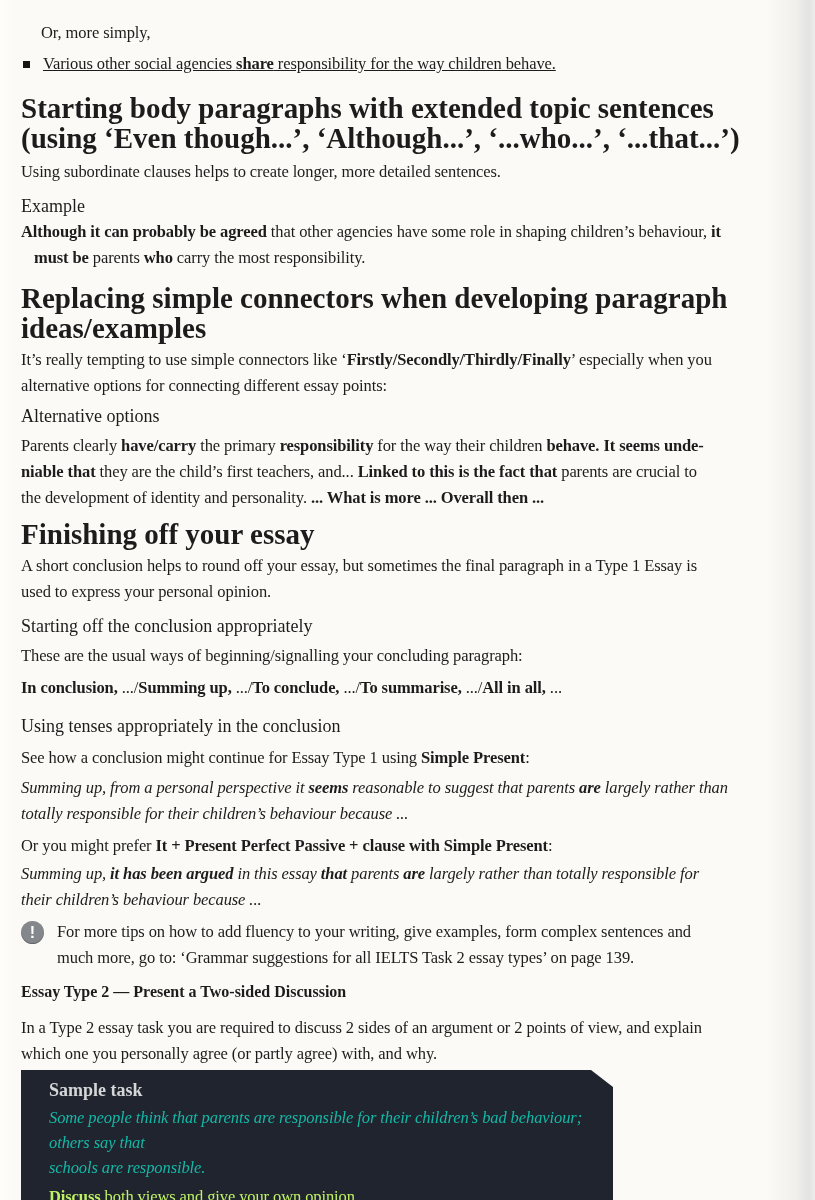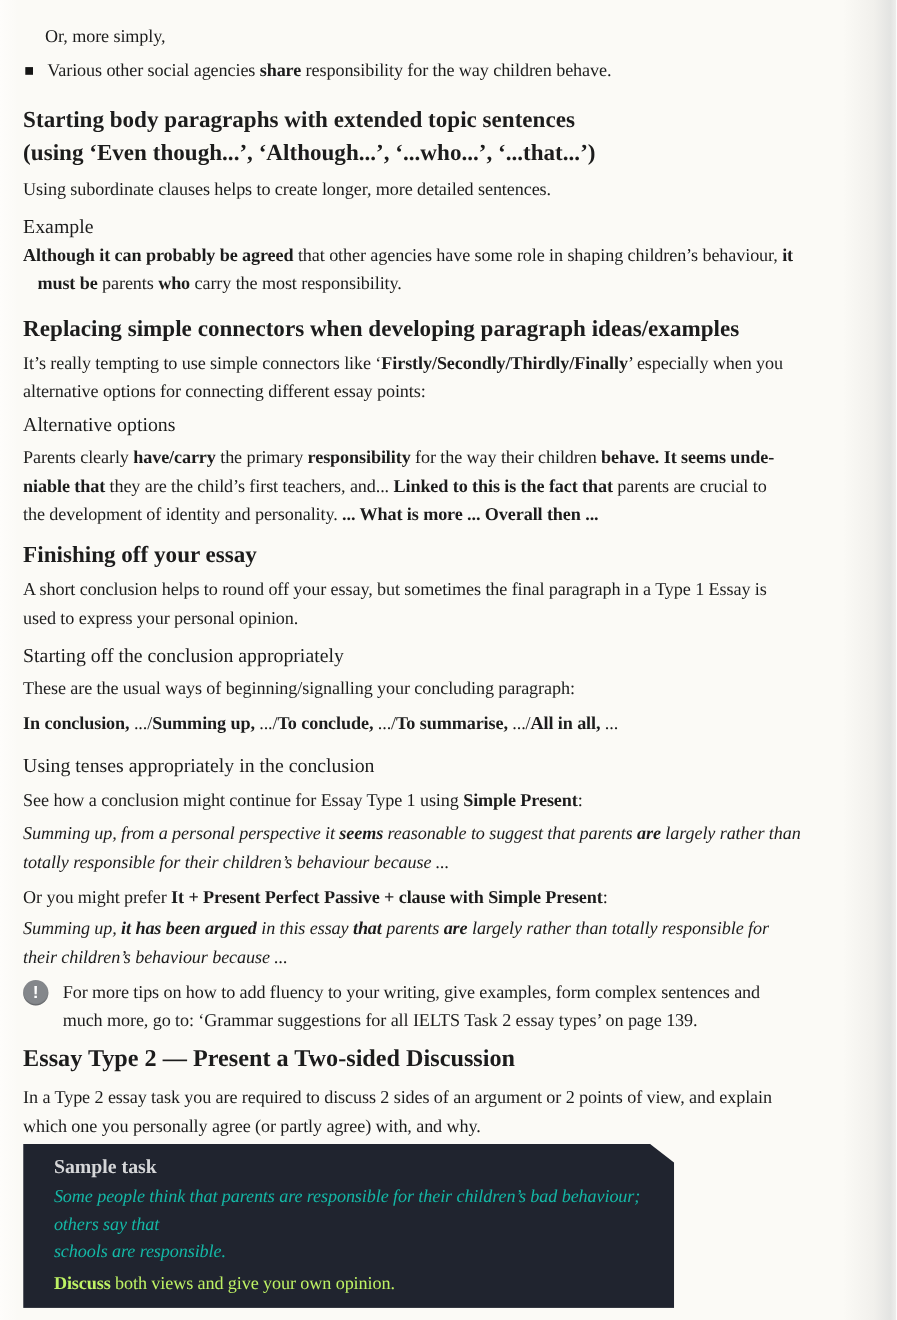--- a/index.html
+++ b/index.html
@@ -15,25 +15,25 @@
     width:815px; height:1200px;
     overflow:hidden;
     padding:20px 12px 0 21px;
     font-size:16.5px;
     line-height:26px;
     letter-spacing:-0.1px;
     background:linear-gradient(90deg,#fefdfb 0%,#fbfaf6 2%,#fbfaf6 94%,#f1f0ec 97.5%,#e3e4e2 99.3%,#eeeeec 100%);
   }
   .b { font-weight:700; }
   .italic { font-style:italic; }
-  .h1 { font-size:22px; font-weight:700; line-height:30px; letter-spacing:0; }
-  .h2 { font-size:21px; font-weight:700; line-height:30px; letter-spacing:0; }
+  .h1 { font-size:16px; font-weight:700; line-height:30px; letter-spacing:0; }
+  .h2 { font-size:29px; font-weight:700; line-height:30px; letter-spacing:0; }
   .h3 { font-size:18px;  font-weight:400; letter-spacing:0; }
   .lead { margin-left:20px; }
-  .bullet-row { display:flex; margin-top:5px; }
+  .bullet-row { display:flex; margin-top:5px;text-decoration:underline; }
   .sq { flex:none; width:7px; height:7px; background:#151515; margin:10px 13px 0 2px; }
   .ind { padding-left:13px; }
   .note { display:flex; margin-top:6px; }
   .note-icon {
     flex:none; width:23px; height:23px; border-radius:50%;
     background:#84878b; color:#ffffff;
     font-family:"Liberation Sans", sans-serif;
     font-weight:700; font-size:16px; line-height:23px;
     text-align:center; letter-spacing:0;
     margin:2px 13px 0 0;

